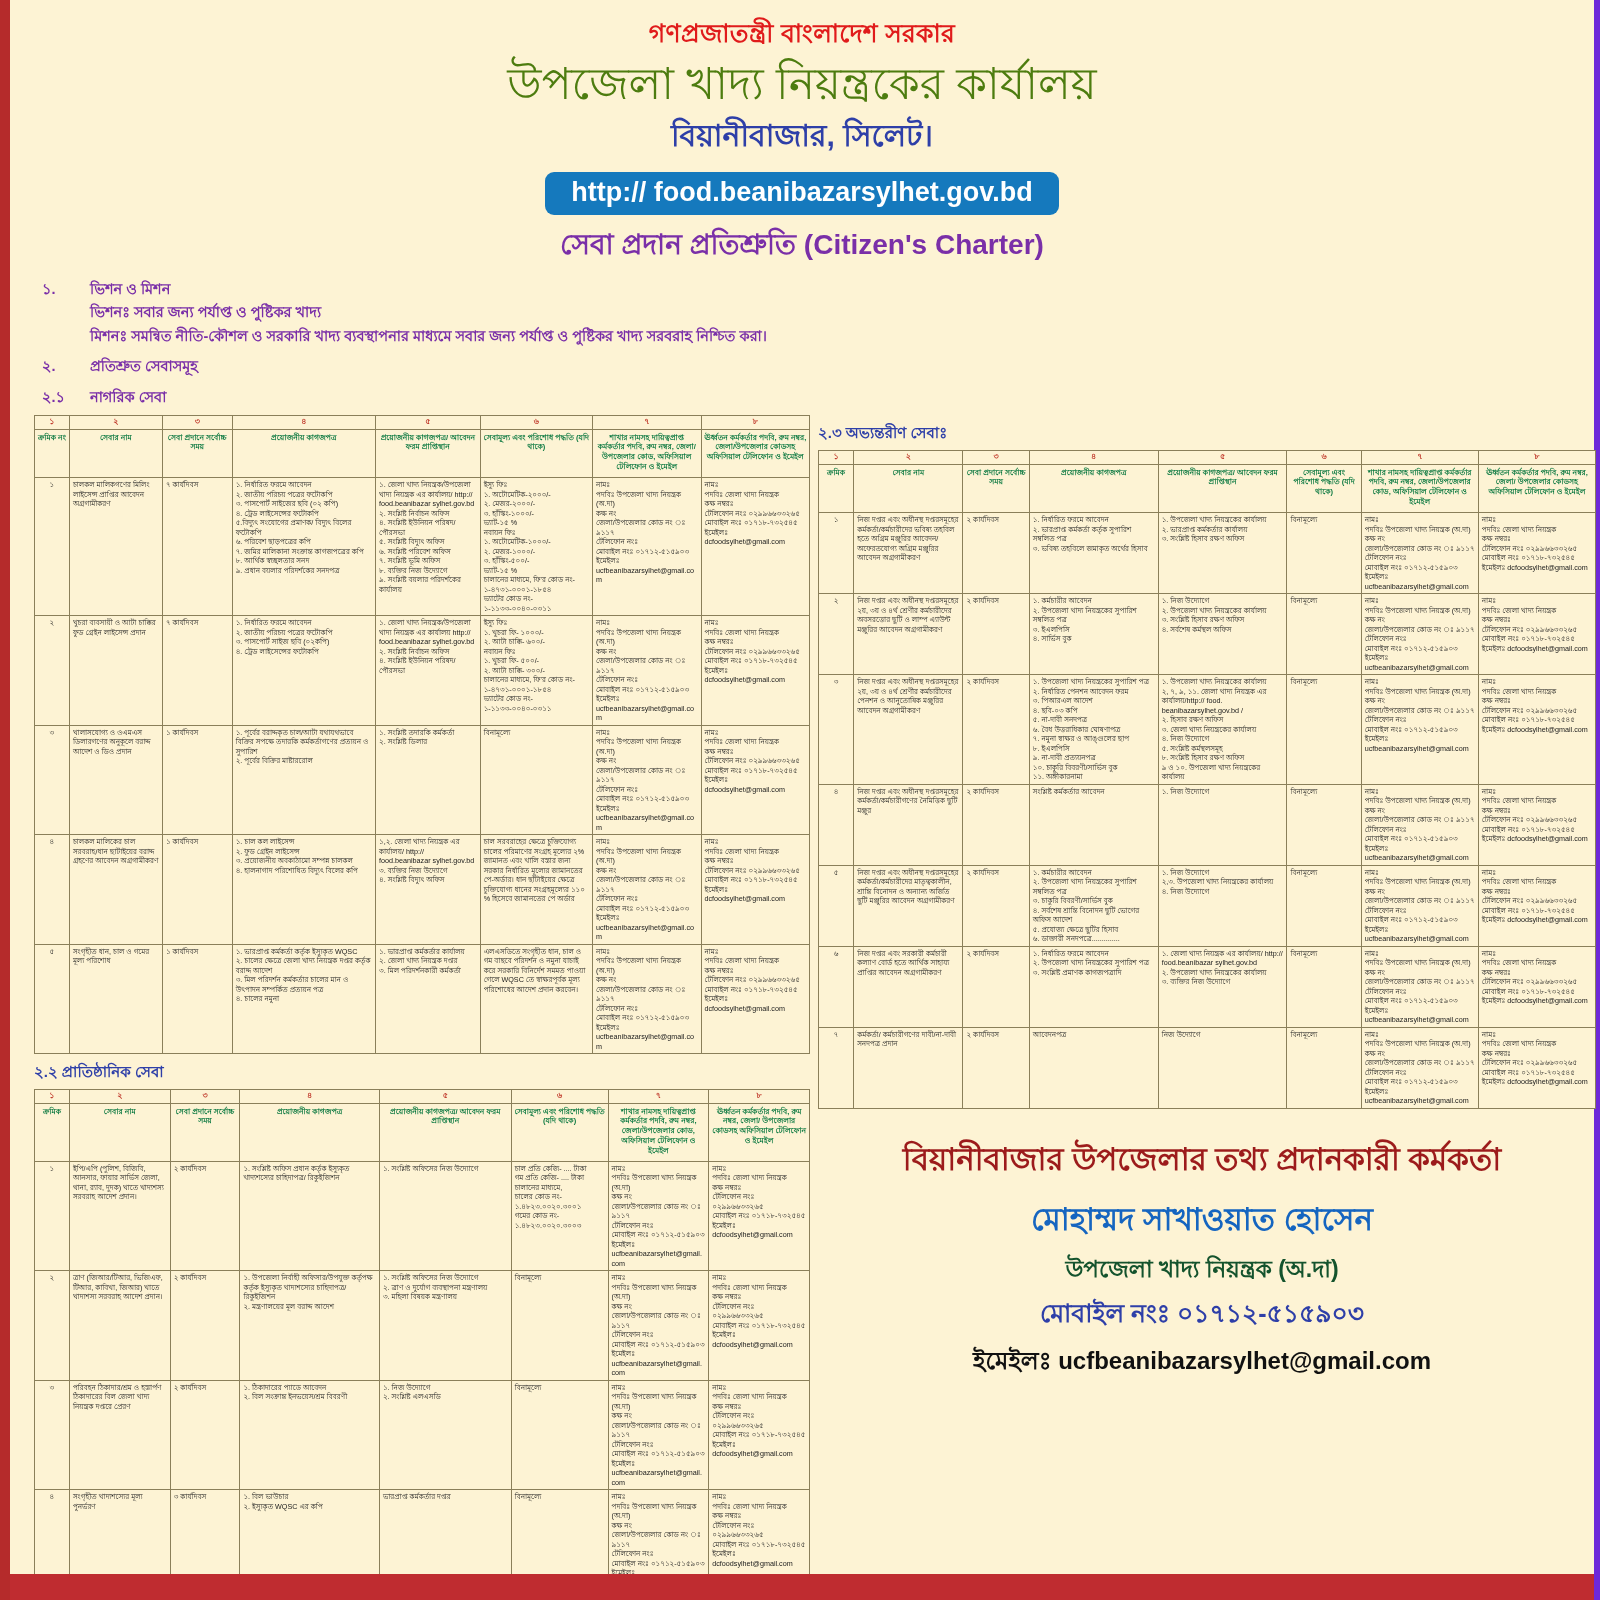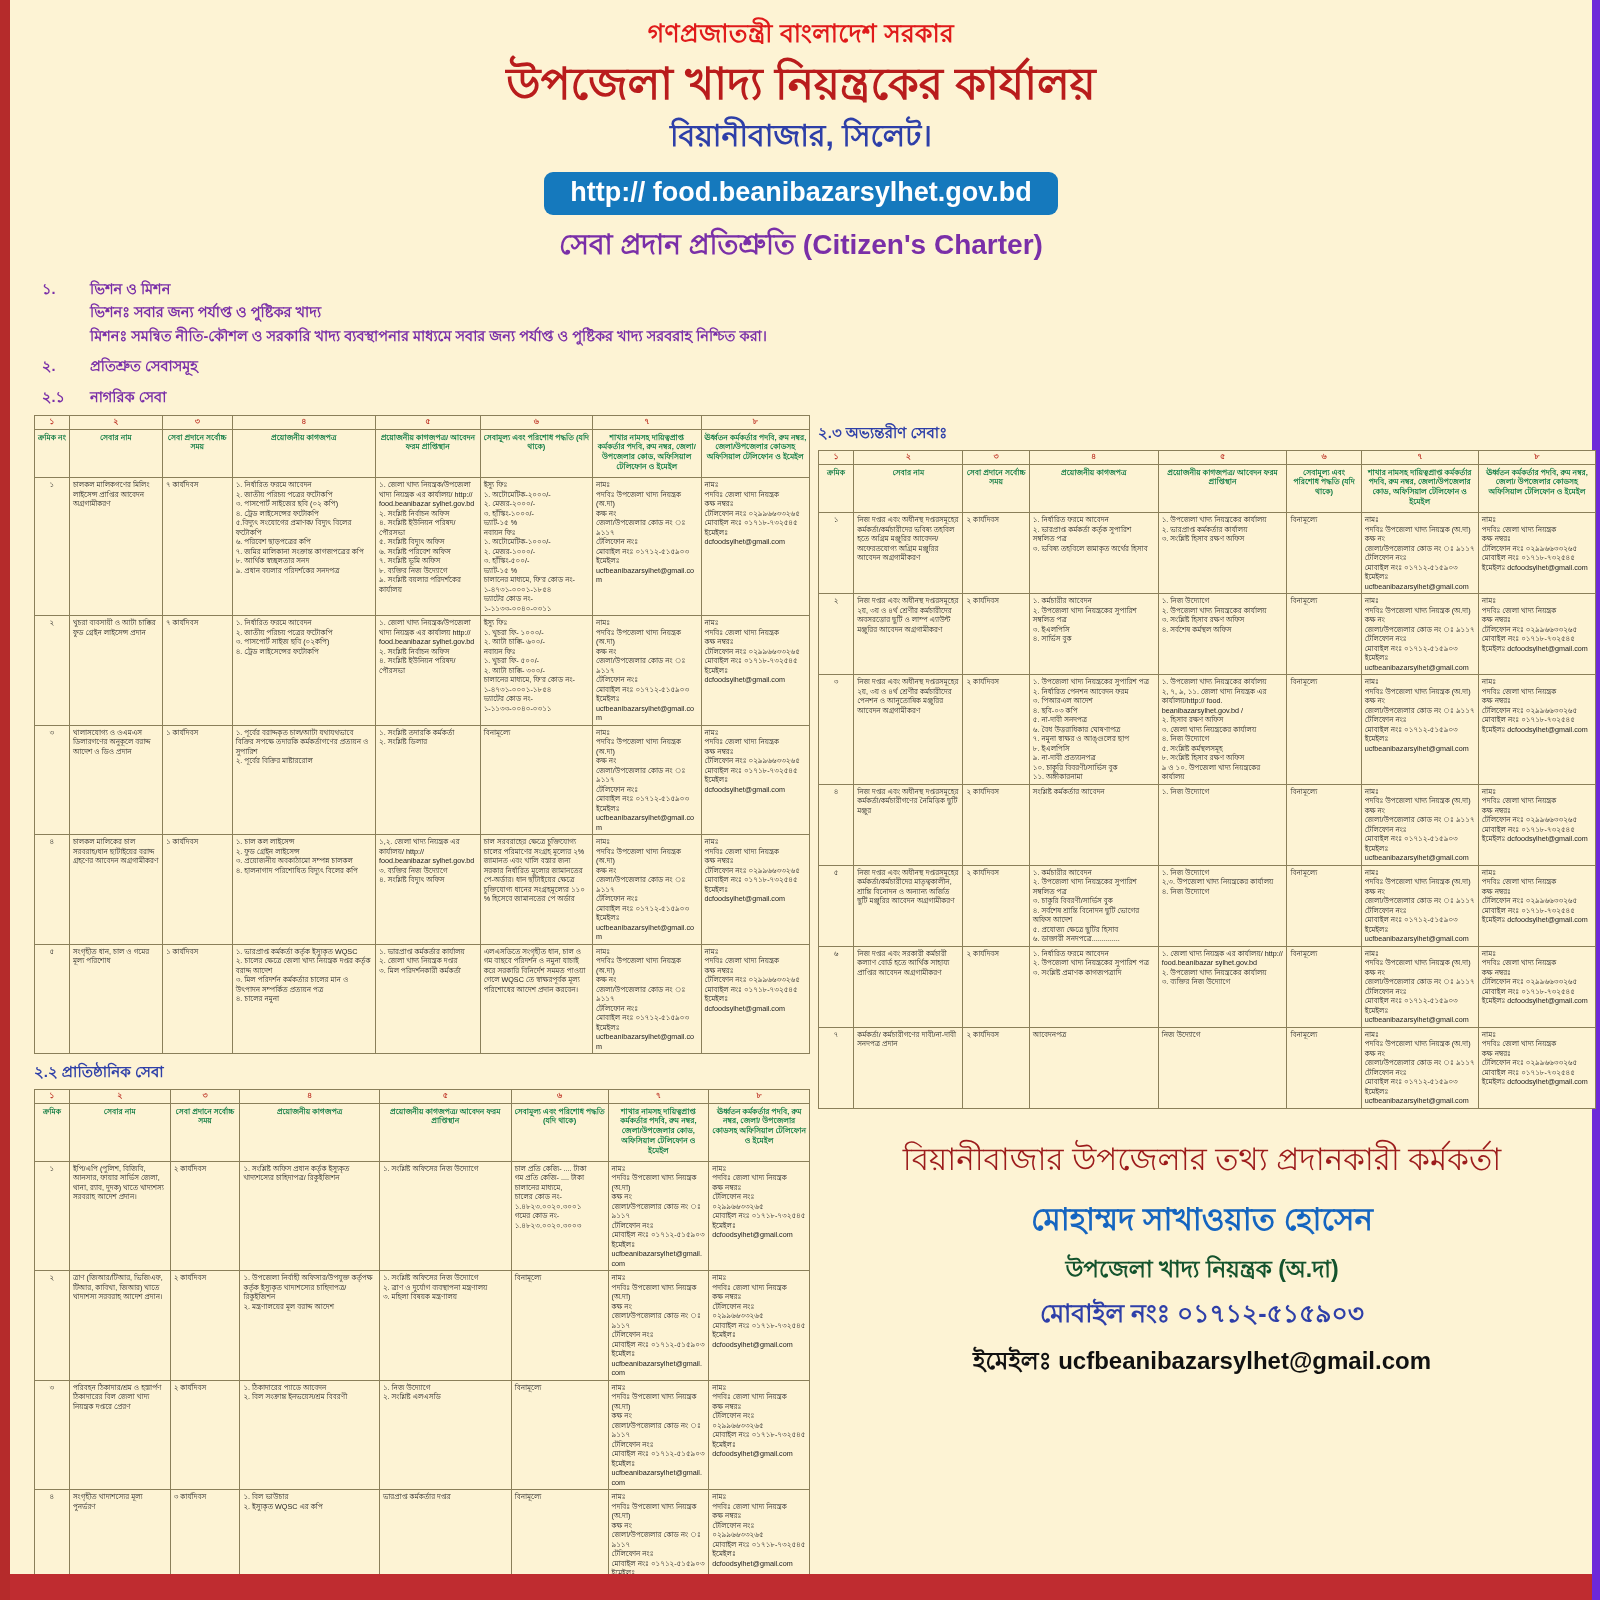--- a/index.html
+++ b/index.html
@@ -8,33 +8,33 @@
     width:1600px;height:1600px;
     background:#fdf3d4;
     font-family:"Liberation Sans","DejaVu Sans",sans-serif;
     position:relative;overflow:hidden;
     box-sizing:border-box;
   }
   .page{
     position:absolute;inset:0;
     background:#fdf3d4;
     border-left:10px solid #b52b2b;
-    border-right:8px solid #6d28d9;
+    border-right:6px solid #6d28d9;
     box-sizing:border-box;
     padding-left:42px;
   }
   .bottombar{
     position:absolute;left:0;right:0;bottom:0;height:26px;background:#bf2c30;
   }
   .inner{position:absolute;left:10px;right:10px;top:0;bottom:26px;}
 
   
   .hdr{text-align:center;padding-top:14px;}
   .hdr .l1{color:#e01b1b;font-size:25px;font-weight:bold;letter-spacing:.3px;}
-  .hdr .l2{color:#b91c1c;font-size:44px;font-weight:bold;line-height:1.15;margin-top:2px;}
+  .hdr .l2{color:#4d7c0f;font-size:44px;font-weight:normal;line-height:1.15;margin-top:2px;}
   .hdr .l3{color:#2e3fa8;font-size:30px;font-weight:bold;margin-top:2px;}
   .url-pill{
     display:inline-block;background:#1579bd;color:#ffffff;
     font-size:27px;font-weight:bold;
     padding:5px 26px 7px 26px;border-radius:9px;margin-top:9px;
   }
   .hdr .l5{color:#7a2fa8;font-size:28px;font-weight:bold;margin-top:8px;}
 
   
   .vm{margin:8px 0 0 22px;color:#7a2fa8;font-size:14.5px;font-weight:bold;line-height:1.62;}
@@ -70,21 +70,21 @@
     text-align:center;color:#0e7a42;font-weight:bold;font-size:7.6px;line-height:1.3;
     padding:3px 2px 5px 2px;
   }
   td.ctr{margin-left:48px;}
   td.sl{text-align:center;vertical-align:middle;font-size:8px;}
   .contact{font-size:7px;line-height:1.36;}
   .contact b{font-weight:normal;}
 
   
   .officer{margin-top:26px;text-align:center;padding-right:10px;}
-  .officer .o1{color:#9c1b1b;font-size:31px;font-weight:normal;}
+  .officer .o1{color:#9c1b1b;font-size:31px;font-weight:bold;}
   .officer .o2{color:#1565c0;font-size:31px;font-weight:bold;margin-top:8px;text-align:center;}
   .officer .o3{color:#14532d;font-size:23px;font-weight:bold;margin-top:4px;}
   .officer .o4{color:#2e3fa8;font-size:25px;font-weight:bold;margin-top:4px;}
   .officer .o5{color:#111;font-size:24px;font-weight:bold;margin-top:5px;}
 </style>
 </head>
 <body>
 
 <div class="page">
   <div class="inner">

